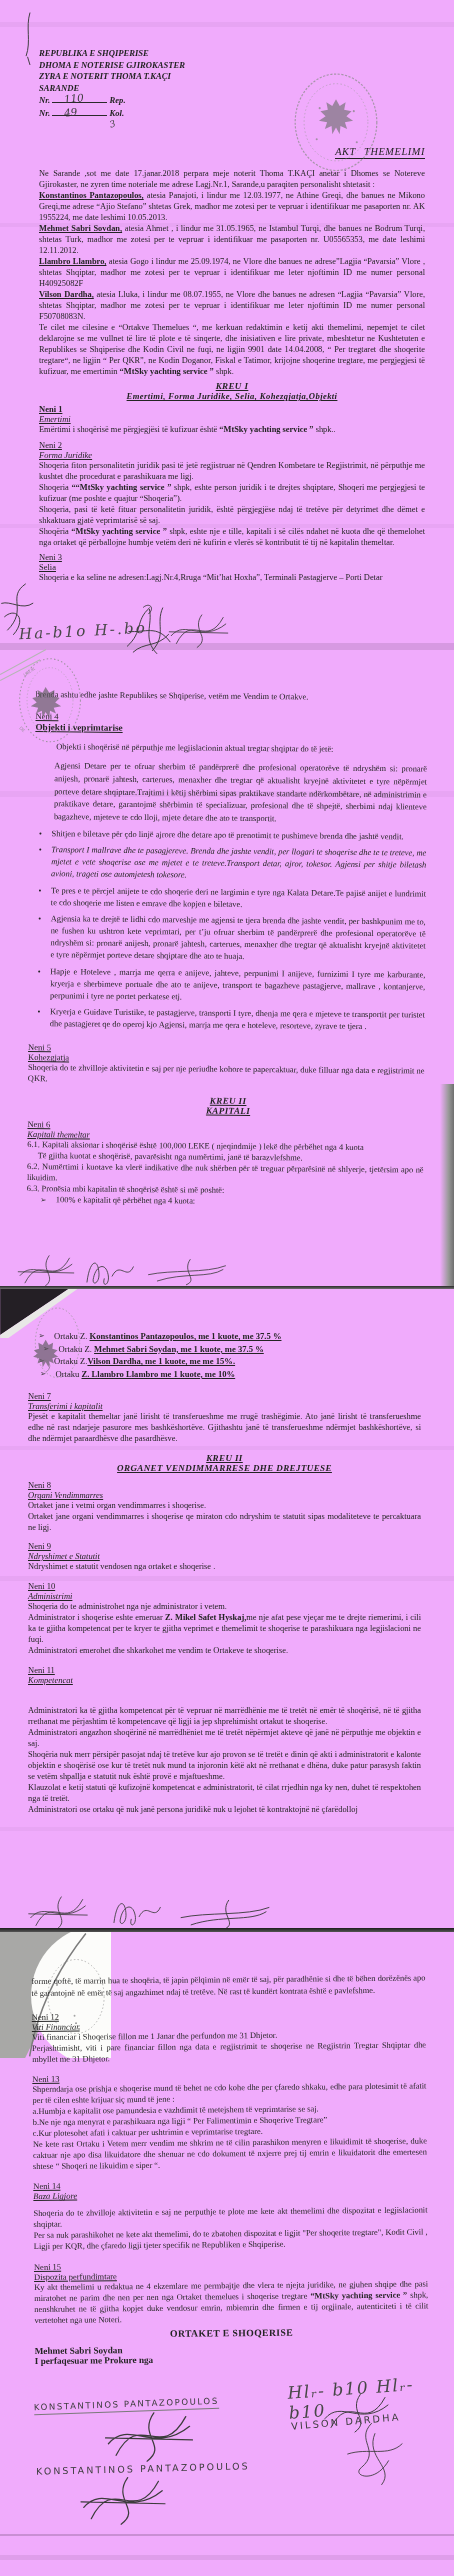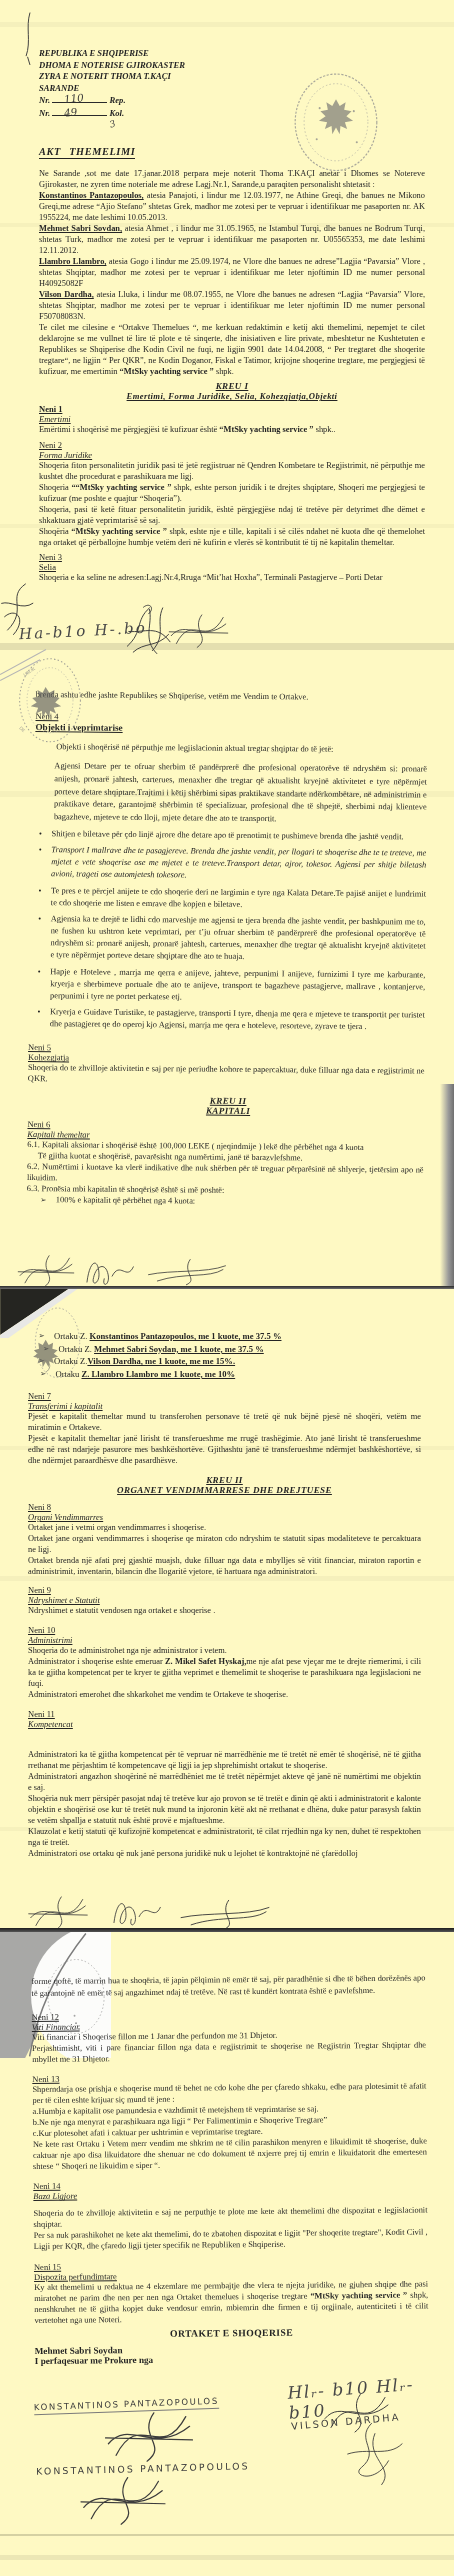--- a/index.html
+++ b/index.html
@@ -1,37 +1,37 @@
 <!DOCTYPE html>
 <html style="font-size:12px"><head>
 <meta charset="utf-8">
 <style>
   html,body{margin:0;padding:0;background:#ffffff;}
   #canvas{position:relative;width:455px;height:2576px;overflow:hidden;
-          background:#fef9c3;font-family:"Liberation Serif",serif;color:#242424;}
+          background:#f0abfc;font-family:"Liberation Serif",serif;color:#242424;}
   .page{position:absolute;left:0;width:455px;}
   p{margin:0;}
   .txt{font-size:8.4px;line-height:11px;text-align:justify;}
   .b{font-weight:bold;}
   .i{font-style:italic;}
   .u{text-decoration:underline;}
   .neni{font-size:8.5px;text-decoration:underline;margin-top:4.5px;}
   .subi{font-size:8.5px;font-style:italic;text-decoration:underline;}
   .subu{font-size:8.5px;text-decoration:underline;}
   .center-h{text-align:center;font-weight:bold;font-style:italic;font-size:9px;}
   .center-h span{text-decoration:underline;letter-spacing:0.4px;}
   
   .hdr{font-weight:bold;font-style:italic;font-size:8.6px;line-height:11.5px;}
   .nrline{font-weight:bold;font-style:italic;font-size:8.6px;line-height:13.4px;position:relative;}
   .fill{display:inline-block;width:55px;border-bottom:0.9px solid #2a2a2a;position:relative;vertical-align:baseline;}
   .hand-num{position:absolute;left:12px;top:-9.7px;font-family:"DejaVu Serif",serif;font-style:italic;
             font-size:10.4px;color:#3a3a3a;transform:rotate(-6deg);font-weight:normal;}
   .kol-note{position:absolute;left:71px;top:10.4px;font-family:"DejaVu Serif",serif;font-style:italic;
             font-size:9px;color:#444;transform:rotate(-18deg);font-weight:normal;}
-  .doc-title{display:block;text-align:left;margin:0 auto;font-weight:bold;font-style:italic;
+  .doc-title{display:block;text-align:right;margin:0 auto;font-weight:normal;font-style:italic;
              font-size:10.3px;letter-spacing:0.6px;word-spacing:5.2px;}
   .doc-title span{border-bottom:1.2px solid #222;padding-bottom:0.7px;}
   
   .bullet{position:relative;padding-left:14px;margin-top:4.5px;}
   .bullet:before{content:"\2022";position:absolute;left:1.5px;top:0;font-size:8.2px;}
   .arrow-item{position:relative;padding-left:15.6px;}
   .arrow-item:before{content:"\27A2";position:absolute;left:0;top:0;font-size:7.4px;
                      font-family:"DejaVu Sans",sans-serif;color:#333;}
   .quota-row{font-size:8.6px;line-height:12.6px;}
   .quota-row .q{font-weight:bold;text-decoration:underline;}
@@ -197,41 +197,39 @@
 
   <div class="page" style="top:1287px;height:641px;padding:43px 34px 0 28px;box-sizing:border-box;">
     <div style="margin-left:10.4px;">
       <p class="quota-row arrow-item"><span>Ortaku Z. </span><span class="q">Konstantinos Pantazopoulos, me 1 kuote, me 37.5 %</span></p>
       <p class="quota-row arrow-item" style="margin-left:4.5px;"><span>Ortaku Z. </span><span class="q">Mehmet Sabri Soydan, me 1 kuote, me 37.5 %</span></p>
       <p class="quota-row arrow-item"><span>Ortaku Z.</span><span class="q">Vilson Dardha, me 1 kuote, me me 15%.</span></p>
       <p class="quota-row arrow-item" style="margin-left:1.5px;"><span>Ortaku </span><span class="q">Z. Llambro Llambro me 1 kuote, me 10%</span></p>
     </div>
     <p class="neni" style="margin-top:10.4px;">Neni 7</p>
     <p class="subi">Transferimi i kapitalit</p>
-    <p class="txt">Pjesët e kapitalit themeltar mund tu transferohen personave të tretë që nuk bëjnë pjesë në shoqëri, vetëm me miratimin e Ortakeve.</p>
     <p class="txt">Pjesët e kapitalit themeltar janë lirisht të transferueshme me rrugë trashëgimie. Ato janë lirisht të transferueshme edhe në rast ndarjeje pasurore mes bashkëshortëve. Gjithashtu janë të transferueshme ndërmjet bashkëshortëve, si dhe ndërmjet paraardhësve dhe pasardhësve.</p>
     <div class="center-h" style="margin-top:9px;"><span>KREU II</span></div>
     <div class="center-h"><span>ORGANET VENDIMMARRESE DHE DREJTUESE</span></div>
     <p class="neni" style="margin-top:7.4px;">Neni 8</p>
     <p class="subi">Organi Vendimmarres</p>
     <p class="txt">Ortaket  jane  i vetmi organ    vendimmarres i shoqerise.</p>
     <p class="txt">Ortaket  jane    organi vendimmarres i shoqerise qe miraton cdo ndryshim te statutit sipas modaliteteve te percaktuara ne ligj.</p>
-    <p class="txt">Ortaket brenda një afati prej gjashtë muajsh, duke filluar nga data e mbylljes së vitit financiar, miraton raportin e administrimit, inventarin, bilancin dhe llogaritë vjetore, të hartuara nga administratori.</p>
     <p class="neni" style="margin-top:7.4px;">Neni 9</p>
     <p class="subi">Ndryshimet e Statutit</p>
     <p class="txt">Ndryshimet e statutit vendosen nga ortaket e shoqerise .</p>
     <p class="neni" style="margin-top:9px;">Neni 10</p>
     <p class="subi">Administrimi</p>
     <p class="txt">Shoqeria do te administrohet nga nje administrator i vetem.</p>
     <p class="txt"><span>Administrator  i    shoqerise eshte emeruar </span><span class="b">Z. Mikel Safet Hyskaj,</span><span>me nje afat pese vjeçar me te drejte riemerimi, i cili ka te gjitha kompetencat per te kryer te gjitha veprimet e themelimit te shoqerise te parashikuara nga legjislacioni ne fuqi.</span></p>
     <p class="txt">Administratori emerohet dhe shkarkohet me vendim te Ortakeve  te  shoqerise.</p>
     <p class="neni" style="margin-top:9px;">Neni 11</p>
     <p class="subi">Kompetencat</p>
     <p class="txt" style="margin-top:20px;">Administratori ka të gjitha kompetencat për të vepruar në marrëdhënie me të tretët në emër të shoqërisë, në të gjitha rrethanat me përjashtim të kompetencave që ligji ia jep shprehimisht ortakut te shoqerise.</p>
-    <p class="txt">Administratori angazhon shoqërinë në marrëdhëniet me të tretët nëpërmjet akteve që janë në numërtimi me objektin e saj.</p>
+    <p class="txt">Administratori angazhon shoqërinë në marrëdhëniet me të tretët nëpërmjet akteve që janë në përputhje me objektin e saj.</p>
     <p class="txt">Shoqëria nuk merr përsipër pasojat ndaj të tretëve kur ajo provon se të tretët e dinin që akti i administratorit e kalonte objektin e shoqërisë ose kur të tretët nuk mund ta injoronin këtë akt në rrethanat e dhëna, duke patur parasysh faktin se vetëm shpallja e statutit nuk është provë e mjaftueshme.</p>
     <p class="txt">Klauzolat e ketij statuti që kufizojnë kompetencat e administratorit, të cilat rrjedhin nga ky nen, duhet të respektohen nga të tretët.</p>
     <p class="txt">Administratori ose ortaku që nuk janë persona juridikë nuk u lejohet të kontraktojnë në çfarëdolloj</p>
   </div>
 
   <svg class="stamp" style="left:25px;top:1304px;opacity:.8;" width="68" height="82" viewBox="0 0 92 110">
     <ellipse cx="44" cy="52" rx="30" ry="47" fill="none" stroke="#979797" stroke-width="1.3" stroke-dasharray="2 3"></ellipse>
     <path d="M28,48 l4,7 6,-3 -1,8 7,2 -5,5 6,4 -8,2 2,7 -6,-3 -1,8 -4,-7 -4,7 -1,-8 -6,3 2,-7 -8,-2 6,-4 -5,-5 7,-2 -1,-8 6,3 z" fill="#4f4f4f" opacity=".75"></path>
     <path d="M20,78 C30,70 40,84 28,92" fill="none" stroke="#6a6a6a" stroke-width="1"></path>
   </svg>

